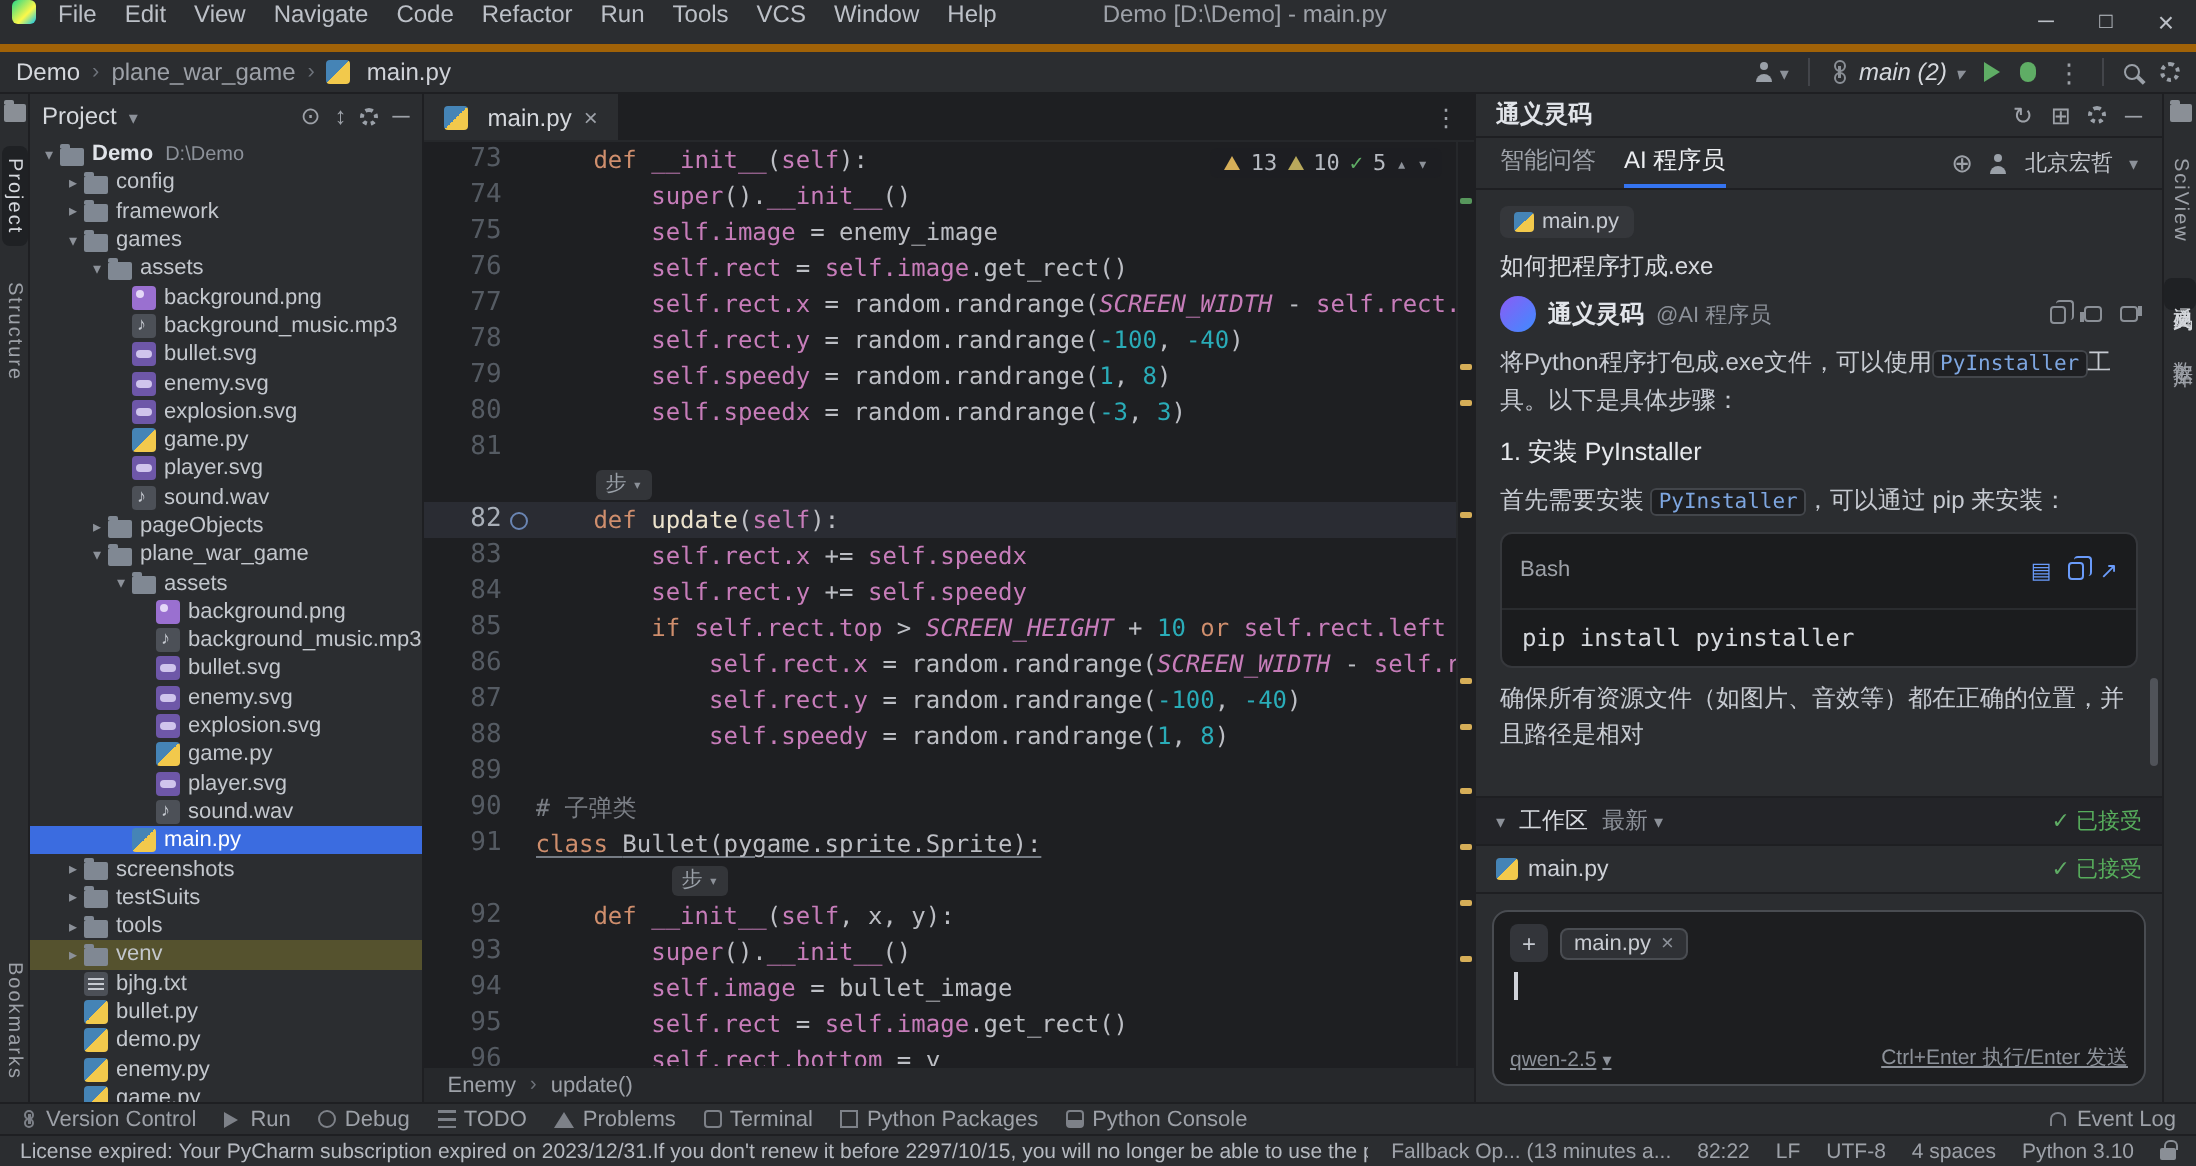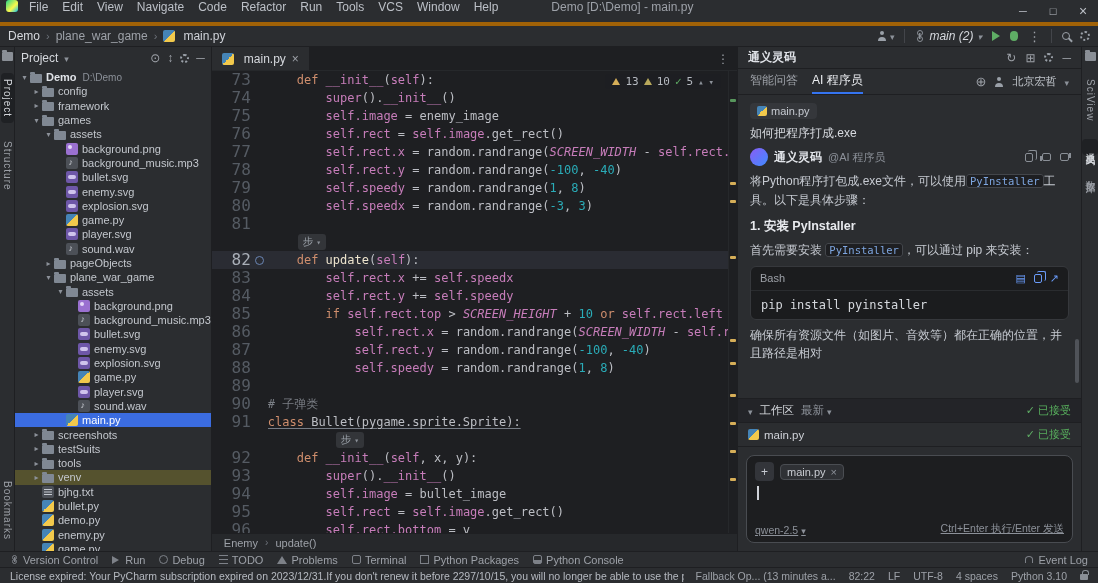--- a/index.html
+++ b/index.html
@@ -106,21 +106,21 @@
   
   .editor-col{flex:1;min-width:0;display:flex;flex-direction:column;background:#1e1f22;}
   .tabbar{flex:0 0 24px;background:#1e1f22;border-bottom:1px solid #26282b;display:flex;align-items:stretch;}
   .tab{display:flex;align-items:center;gap:6px;padding:0 10px;background:#2b2d30;color:#d5d8dd;font-size:12px;}
   .tab-close::before{content:'×';color:#9da1a8;font-size:12px;}
   .tab-kebab{margin-left:auto;display:flex;align-items:center;padding:0 8px;}
   .editor-body{flex:1;position:relative;overflow:hidden;font-family:"DejaVu Sans Mono",monospace;font-size:12px;}
   .crow{display:flex;height:18px;line-height:18px;}
   .crow.cur{background:#2a2c33;}
   .gut{flex:0 0 56px;display:flex;align-items:center;justify-content:flex-end;gap:2px;padding-right:2px;}
-  .ln{width:34px;text-align:right;color:#555b63;font-size:16px;}
+  .ln{width:34px;text-align:right;color:#555b63;font-size:13px;}
   .crow.cur .ln{color:#a9afb8;}
   .gic{width:13px;height:13px;}
   .gic.has{border:1.5px solid #6a85b3;border-radius:50%;width:9px;height:9px;margin:0 2px;}
   .ctext{flex:1;overflow:hidden;white-space:pre;color:#bcbec4;}
   .tk-k{color:#cf8e6d;} .tk-m{color:#c77dba;} .tk-c{color:#c77dba;font-style:italic;}
   .tk-b{color:#2aacb8;} .tk-g{color:#7a7e85;} .tk-d{color:#bcbec4;} .tk-f{color:#ece3cd;}
   .tk-u{text-decoration:underline;text-decoration-color:#767c85;text-underline-offset:2px;}
   .fold-row{align-items:center;}
   .fold-chip{background:#333539;border-radius:3px;padding:0 5px;font-size:10.5px;color:#9aa0a8;line-height:14px;}
   .fold-chip::after{content:'▾';margin-left:3px;font-size:8px;color:#8c9199;}
@@ -146,23 +146,23 @@
   .chat-body{flex:1;min-height:0;overflow:hidden;display:flex;flex-direction:column;gap:6px;padding:8px 12px;color:#c6cad1;font-size:12px;}
   .chip{display:inline-flex;align-self:flex-start;align-items:center;gap:4px;background:#35373b;border-radius:4px;padding:2px 7px;font-size:11px;color:#c6cad1;}
   .user-msg{color:#d8dbe0;}
   .ai-head{display:flex;align-items:center;gap:6px;}
   .avatar{width:18px;height:18px;border-radius:50%;background:linear-gradient(135deg,#8a5cf5,#3f8cff);flex:0 0 18px;}
   .ai-name{font-weight:bold;color:#e2e5ea;}
   .ai-tag{color:#8c9199;font-size:11px;}
   .ai-head .sp{margin-left:auto;display:flex;gap:9px;align-items:center;}
   .para{margin:0;line-height:1.55;}
   .codechip{background:#1e1f22;border:1px solid #43464b;border-radius:3px;padding:0 3px;font-family:"DejaVu Sans Mono",monospace;font-size:10.5px;color:#7ea6e0;}
-  .h3{font-weight:bold;color:#e8eaee;font-size:12.5px;margin-top:3px;}
+  .h3{font-weight:normal;color:#e8eaee;font-size:12.5px;margin-top:3px;}
   .codeblock{background:#1b1c1e;border:1px solid #36383c;border-radius:6px;overflow:hidden;}
-  .cb-head{height:24px;display:flex;align-items:center;gap:8px;padding:0 9px;color:#9da1a8;font-size:11px;border-bottom:1px solid #2a2c2f;}
+  .cb-head{height:38px;display:flex;align-items:center;gap:8px;padding:0 9px;color:#9da1a8;font-size:11px;border-bottom:1px solid #2a2c2f;}
   .cb-head .sp{margin-left:auto;display:flex;gap:8px;align-items:center;}
   .cb-body{padding:7px 10px;font-family:"DejaVu Sans Mono",monospace;font-size:12px;color:#d5d8dd;}
   .ws-bar{flex:0 0 24px;display:flex;align-items:center;gap:7px;padding:0 10px;background:#232428;border-top:1px solid #1e1f22;font-size:11.5px;}
   .ws-label{color:#d5d8dd;}
   .ws-filter{color:#8c9199;display:flex;align-items:center;gap:3px;}
   .ws-bar .sp,.ws-file .sp{margin-left:auto;}
   .accepted{color:#57ad5c;font-size:11px;display:flex;align-items:center;gap:3px;}
   .ws-file{flex:0 0 24px;display:flex;align-items:center;gap:5px;padding:0 10px;background:#2b2d30;border-top:1px solid #1e1f22;font-size:11.5px;color:#cfd2d8;}
   .input-wrap{padding:8px;border-top:1px solid #1e1f22;}
   .input-card{height:88px;border:1px solid #494c51;border-radius:8px;background:#1d1e20;padding:6px 8px;display:flex;flex-direction:column;gap:5px;}

